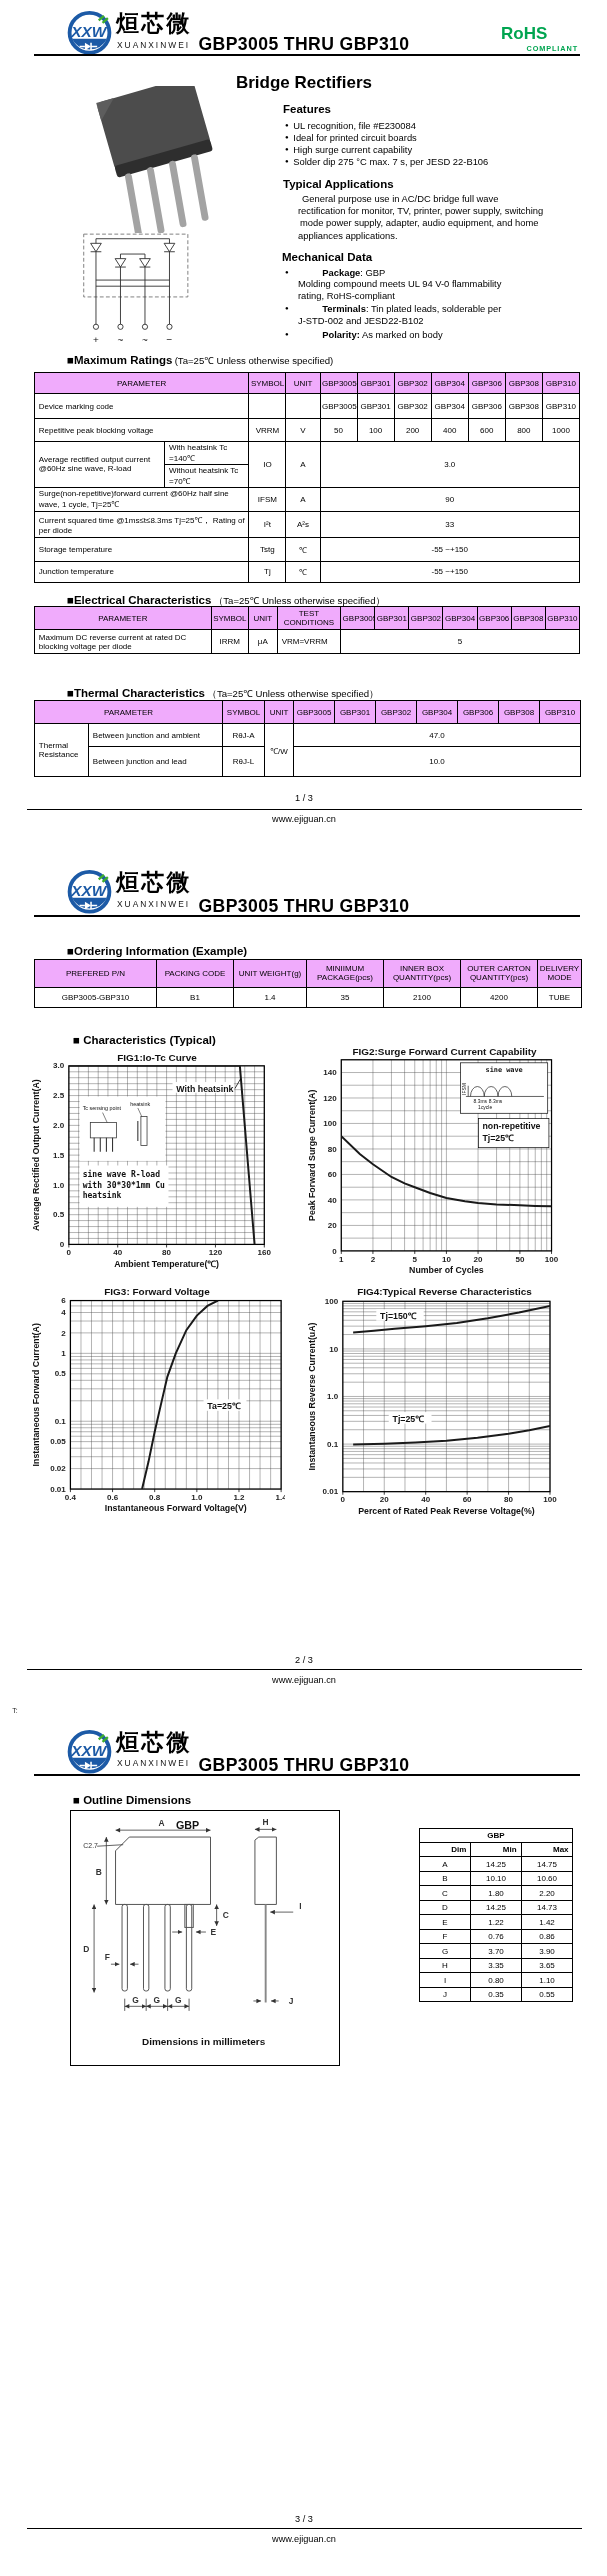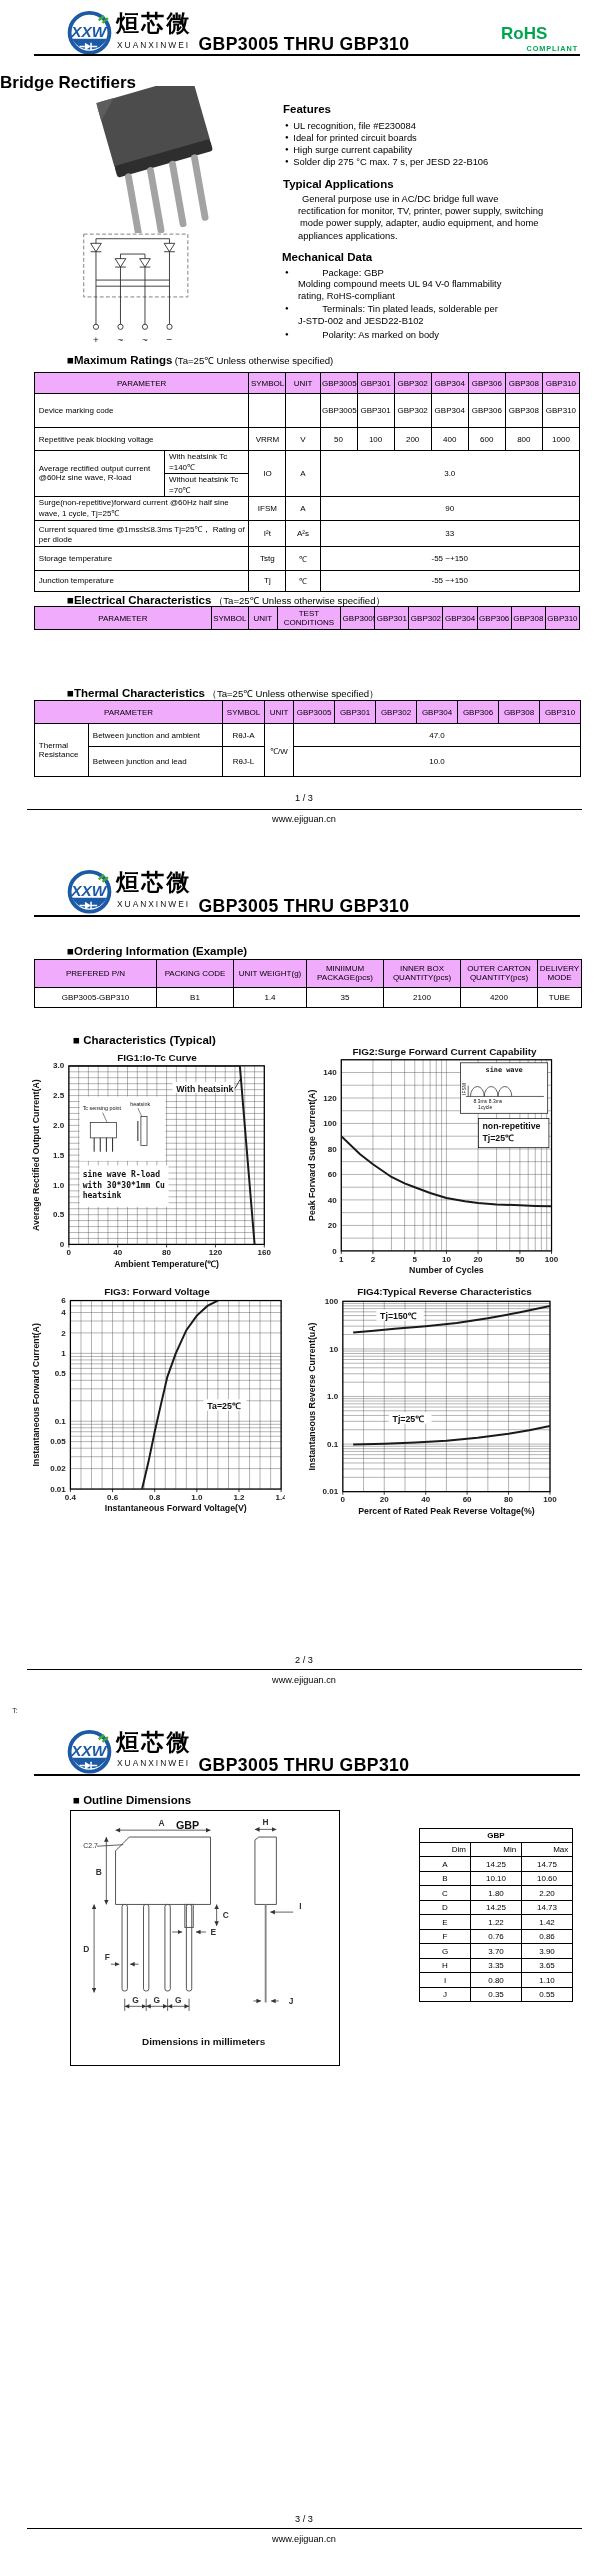--- a/index.html
+++ b/index.html
@@ -6,27 +6,27 @@
   #doc{position:relative;width:608px;height:2576px;background:#fff;margin:0 auto;
        font-family:"Liberation Sans",sans-serif;color:#000;overflow:hidden;}
   .page{position:absolute;left:0;width:608px;height:859px;background:#fff;}
   .abs{position:absolute;}
   .hline{position:absolute;background:#000;height:1.5px;}
   .doc-title{font-size:17.6px;font-weight:bold;letter-spacing:0.4px;text-align:center;}
   .logo-cn{font-size:23px;font-weight:bold;letter-spacing:2.3px;line-height:1;}
   .logo-en{font-size:8.4px;letter-spacing:2px;color:#111;}
   .rohs{color:#00A550;font-weight:bold;font-size:17px;text-align:left;line-height:1;}
   .rohs-sub{color:#00A550;font-weight:bold;font-size:7.3px;letter-spacing:0.9px;text-align:right;}
-  .bigttl{font-size:17px;font-weight:bold;width:100%;}
+  .bigttl{font-size:17px;font-weight:bold;text-align:center;width:100%;}
   .sec{font-size:11.5px;font-weight:bold;}
   .sec .cond{font-weight:normal;font-size:9.6px;margin-left:2.3px;}
   .h3{font-size:11.5px;font-weight:bold;}
   .li{font-size:9.4px;line-height:12.2px;}
   .bullet{font-size:6.1px;vertical-align:1.5px;margin-right:4.6px;}
-  .b{font-weight:normal;padding-left:29px;}
+  .b{font-weight:bold;padding-left:29px;}
   table{border-collapse:collapse;table-layout:fixed;}
   td{border:0.8px solid #000;font-size:8px;text-align:center;padding:0.8px 1.5px;overflow:hidden;}
   .th{background:#f0abfc;font-weight:normal;}
   .pl{text-align:left;padding-left:3.8px;}
   .footer-num,.footer-site{font-size:9.2px;text-align:center;width:608px;}
   svg .tk{font-size:10.5px;font-weight:bold;fill:#222;font-family:"Liberation Sans",sans-serif;}
   svg .ft{font-size:13px;font-weight:bold;fill:#111;font-family:"Liberation Sans",sans-serif;}
   svg .fl{font-size:11.5px;font-weight:bold;fill:#111;font-family:"Liberation Sans",sans-serif;}
   svg .fa{font-size:11.5px;font-weight:bold;fill:#111;font-family:"Liberation Sans",sans-serif;}
   svg .fn{font-size:10.5px;font-weight:bold;fill:#111;font-family:"DejaVu Sans Mono",monospace;}
@@ -151,21 +151,21 @@
       <td class="th">SYMBOL</td>
       <td class="th">UNIT</td>
       <td class="th">GBP3005</td>
       <td class="th">GBP301</td>
       <td class="th">GBP302</td>
       <td class="th">GBP304</td>
       <td class="th">GBP306</td>
       <td class="th">GBP308</td>
       <td class="th">GBP310</td>
     </tr>
-    <tr style="height:34px">
+    <tr style="height:25px">
       <td class="pl" colspan="2">Device marking code</td>
       <td></td>
             <td></td>
       <td>GBP3005</td>
       <td>GBP301</td>
       <td>GBP302</td>
       <td>GBP304</td>
       <td>GBP306</td>
       <td>GBP308</td>
       <td>GBP310</td>
@@ -234,20 +234,27 @@
       <td class="th">SYMBOL</td>
       <td class="th">UNIT</td>
       <td class="th">TEST CONDITIONS</td>
       <td class="th">GBP3005</td>
       <td class="th">GBP301</td>
       <td class="th">GBP302</td>
       <td class="th">GBP304</td>
       <td class="th">GBP306</td>
       <td class="th">GBP308</td>
       <td class="th">GBP310</td>
+    </tr>
+    <tr style="height:24px">
+      <td class="pl">Maximum DC reverse current at rated DC blocking voltage per diode</td>
+      <td>IRRM</td>
+      <td>μA</td>
+      <td class="pl">VRM=VRRM</td>
+      <td colspan="7">5</td>
     </tr>
   </tbody>
       </table>
 
   <div class="abs sec" style="left:67px;top:687px"><span>■Thermal Characteristics</span><span class="cond">（Ta=25℃ Unless otherwise specified）</span></div>
   <table class="abs" style="left:34px;top:700px;width:546px">
     <colgroup>
           <col style="width:54px">
           <col style="width:134px">
           <col style="width:42px">

